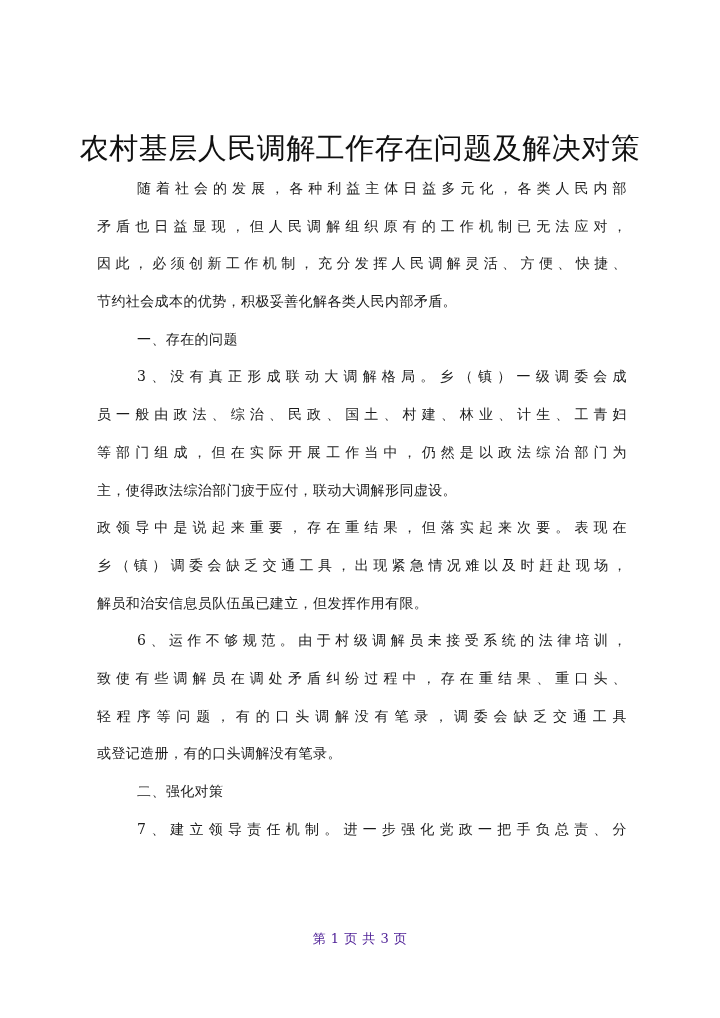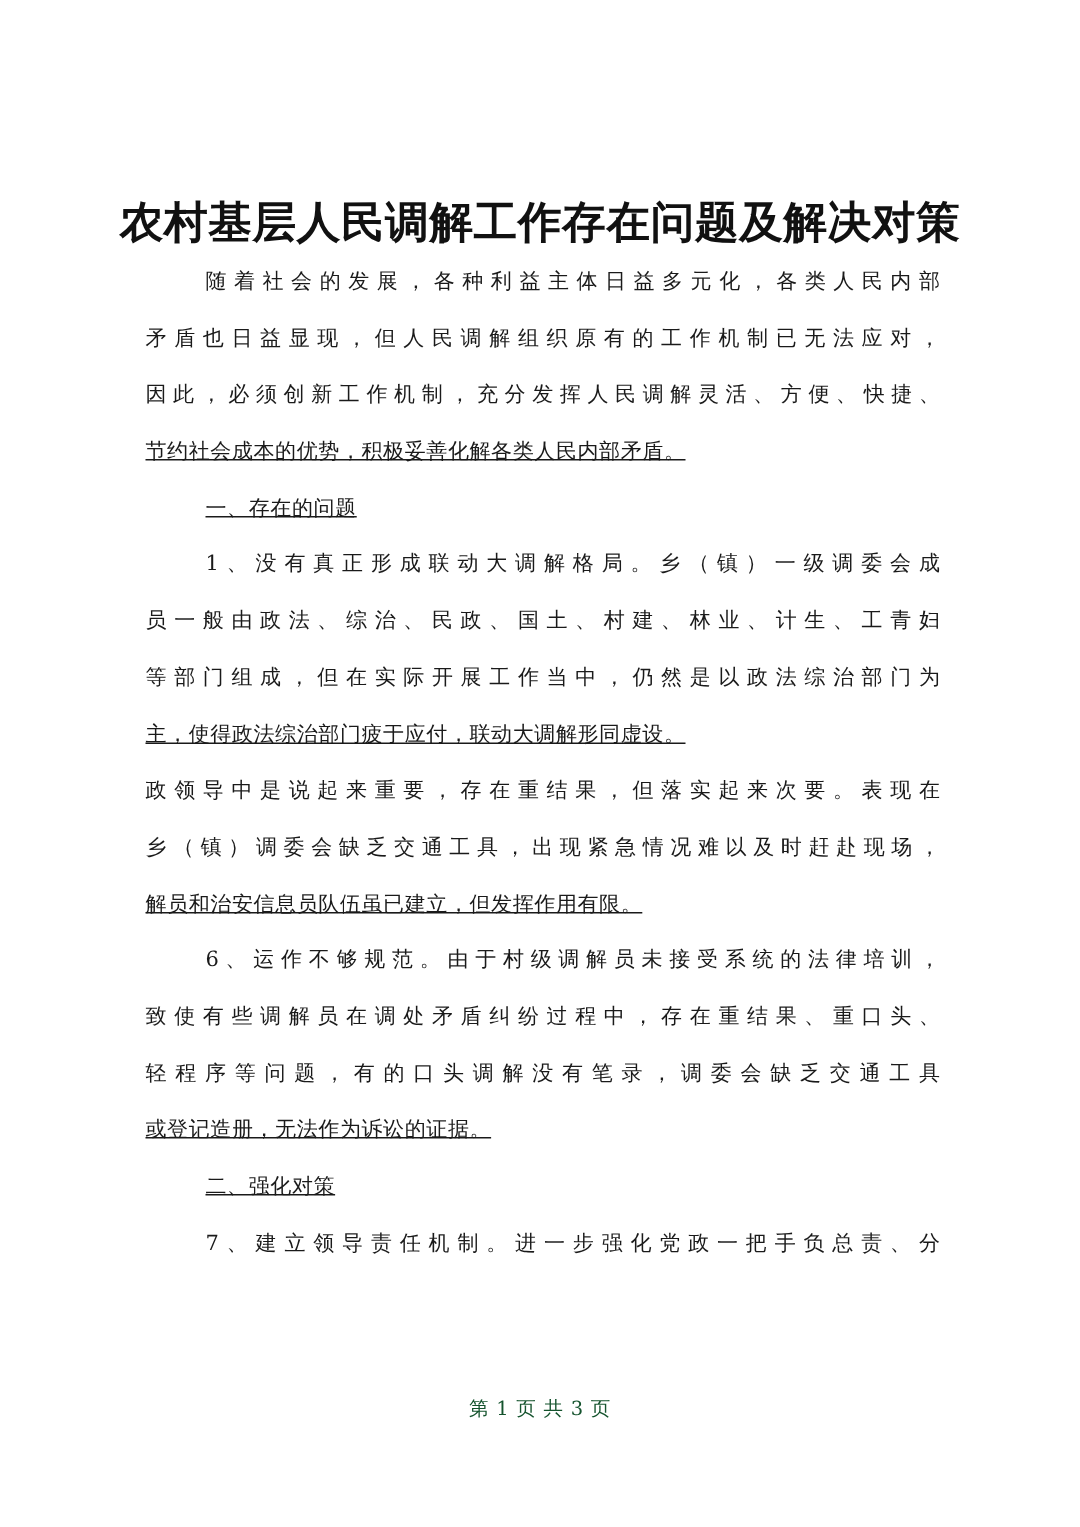--- a/index.html
+++ b/index.html
@@ -27,53 +27,52 @@
       left: 0;
       width: 720px;
       top: 128px;
       text-align: center;
       font-family: "DejaVu Sans", "Liberation Sans", sans-serif;
       font-size: 29px;
       letter-spacing: 0.5px;
       color: #111111;
       line-height: 40px;
       margin: 0;
-      font-weight: bold;
+      font-weight: normal;
     }
     .body-text {
       position: absolute;
       left: 97px;
       width: 530px;
       top: 170px;
     }
     .line {
       height: 37.7px;
       line-height: 37.7px;
       font-size: 14px;
       white-space: nowrap;
       text-align: justify;
       text-align-last: justify;
       letter-spacing: 0.4px;
     }
     .line.last {
       text-align: right;
       text-align-last: left;
-      text-decoration: underline;
     }
     .line.indent {
       padding-left: 40px;
     }
     .footer {
       position: absolute;
       left: 0;
       width: 720px;
       top: 930px;
       text-align: center;
       font-size: 13px;
-      color: #14532d;
+      color: #4c1d95;
       letter-spacing: 0.5px;
     }
   </style>
 </head>
 <body>
 
 <div class="page">
   <h1 class="title">农村基层人民调解工作存在问题及解决对策</h1>
 
   <div class="body-text">
@@ -83,37 +82,37 @@
       <div class="line">矛盾也日益显现，但人民调解组织原有的工作机制已无法应对，</div>
       <div class="line">因此，必须创新工作机制，充分发挥人民调解灵活、方便、快捷、</div>
       <div class="line last">节约社会成本的优势，积极妥善化解各类人民内部矛盾。</div>
     </div>
 
     <div>
       <div class="line indent last">一、存在的问题</div>
     </div>
 
     <div>
-      <div class="line indent">1、没有真正形成联动大调解格局。乡（镇）一级调委会成</div>
+      <div class="line indent">3、没有真正形成联动大调解格局。乡（镇）一级调委会成</div>
       <div class="line">员一般由政法、综治、民政、国土、村建、林业、计生、工青妇</div>
       <div class="line">等部门组成，但在实际开展工作当中，仍然是以政法综治部门为</div>
       <div class="line last">主，使得政法综治部门疲于应付，联动大调解形同虚设。</div>
     </div>
 
     <div>
       <div class="line">政领导中是说起来重要，存在重结果，但落实起来次要。表现在</div>
       <div class="line">乡（镇）调委会缺乏交通工具，出现紧急情况难以及时赶赴现场，</div>
       <div class="line last">解员和治安信息员队伍虽已建立，但发挥作用有限。</div>
     </div>
 
     <div>
       <div class="line indent">6、运作不够规范。由于村级调解员未接受系统的法律培训，</div>
       <div class="line">致使有些调解员在调处矛盾纠纷过程中，存在重结果、重口头、</div>
       <div class="line">轻程序等问题，有的口头调解没有笔录，调委会缺乏交通工具</div>
-      <div class="line last">或登记造册，无法作为诉讼的证据。</div>
+      <div class="line last">或登记造册，有的口头调解没有笔录。</div>
     </div>
 
     <div>
       <div class="line indent last">二、强化对策</div>
     </div>
 
     <div>
       <div class="line indent">7、建立领导责任机制。进一步强化党政一把手负总责、分</div>
     </div>
   </div>

